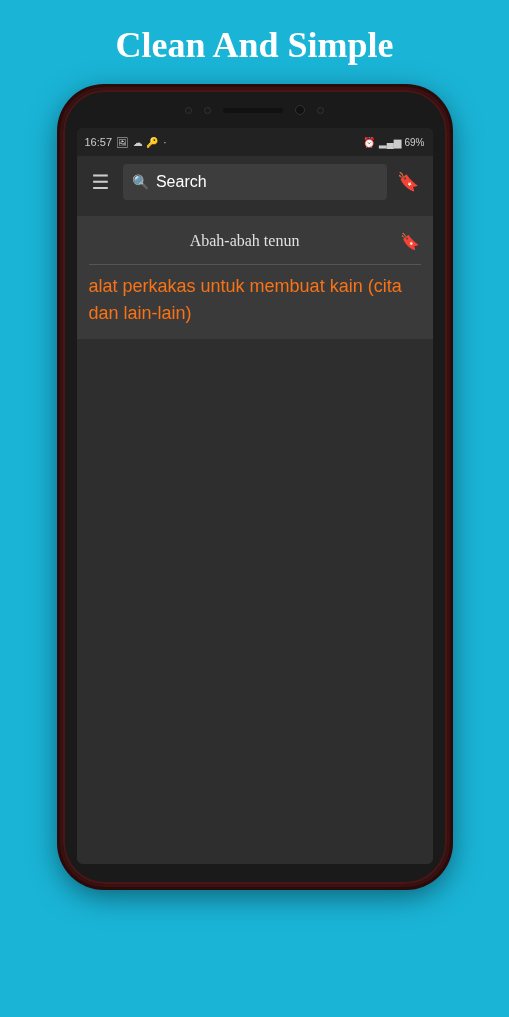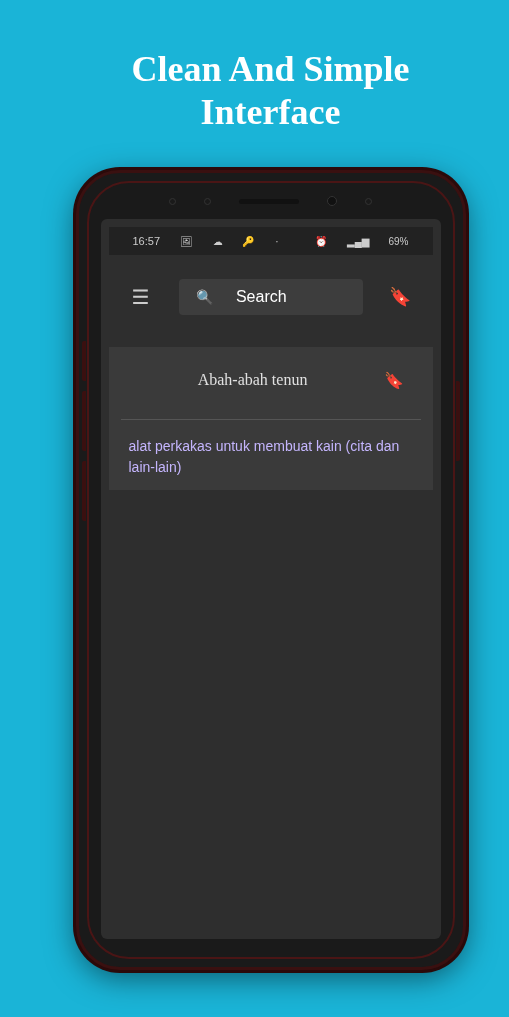--- a/index.html
+++ b/index.html
@@ -1,15 +1,15 @@
 <!DOCTYPE html>
 <html><head>
   <meta charset="utf-8">
   <style>
-    * { margin: 8px; padding: 0; box-sizing: border-box; }
+    * { margin: 0; padding: 0; box-sizing: border-box; }
 
     body {
       width: 509px;
       height: 1017px;
       background-color: #1ab4d7;
       font-family: 'Georgia', serif;
       display: flex;
       flex-direction: column;
       align-items: center;
       overflow: hidden;
@@ -195,22 +195,22 @@
       flex: 1;
       padding: 8px 0;
     }
 
     .bookmark-entry-icon {
       color: #2ecc71;
       font-size: 16px;
     }
 
     .entry-definition {
-      color: #c4b5fd;
-      font-size: 14px;
+      color: #f97316;
+      font-size: 18px;
       font-family: 'Arial', sans-serif;
       padding: 8px 12px 12px;
       line-height: 1.5;
     }
 
     
     .phone-btn-left {
       position: absolute;
       left: -5px;
       top: 160px;
@@ -248,21 +248,20 @@
       height: 80px;
       background: #3a1010;
       border-radius: 0 2px 2px 0;
     }
   </style>
 </head>
 <body>
 
 <div class="headline">
   <span>Clean And Simple</span><br>
-  <span>Interface</span>
 </div>
 
 <div class="phone-shell">
 
   <div class="phone-btn-left"></div>
   <div class="phone-btn-left2"></div>
   <div class="phone-btn-left3"></div>
   <div class="phone-btn-right"></div>
 
   <div class="phone-inner"></div>

